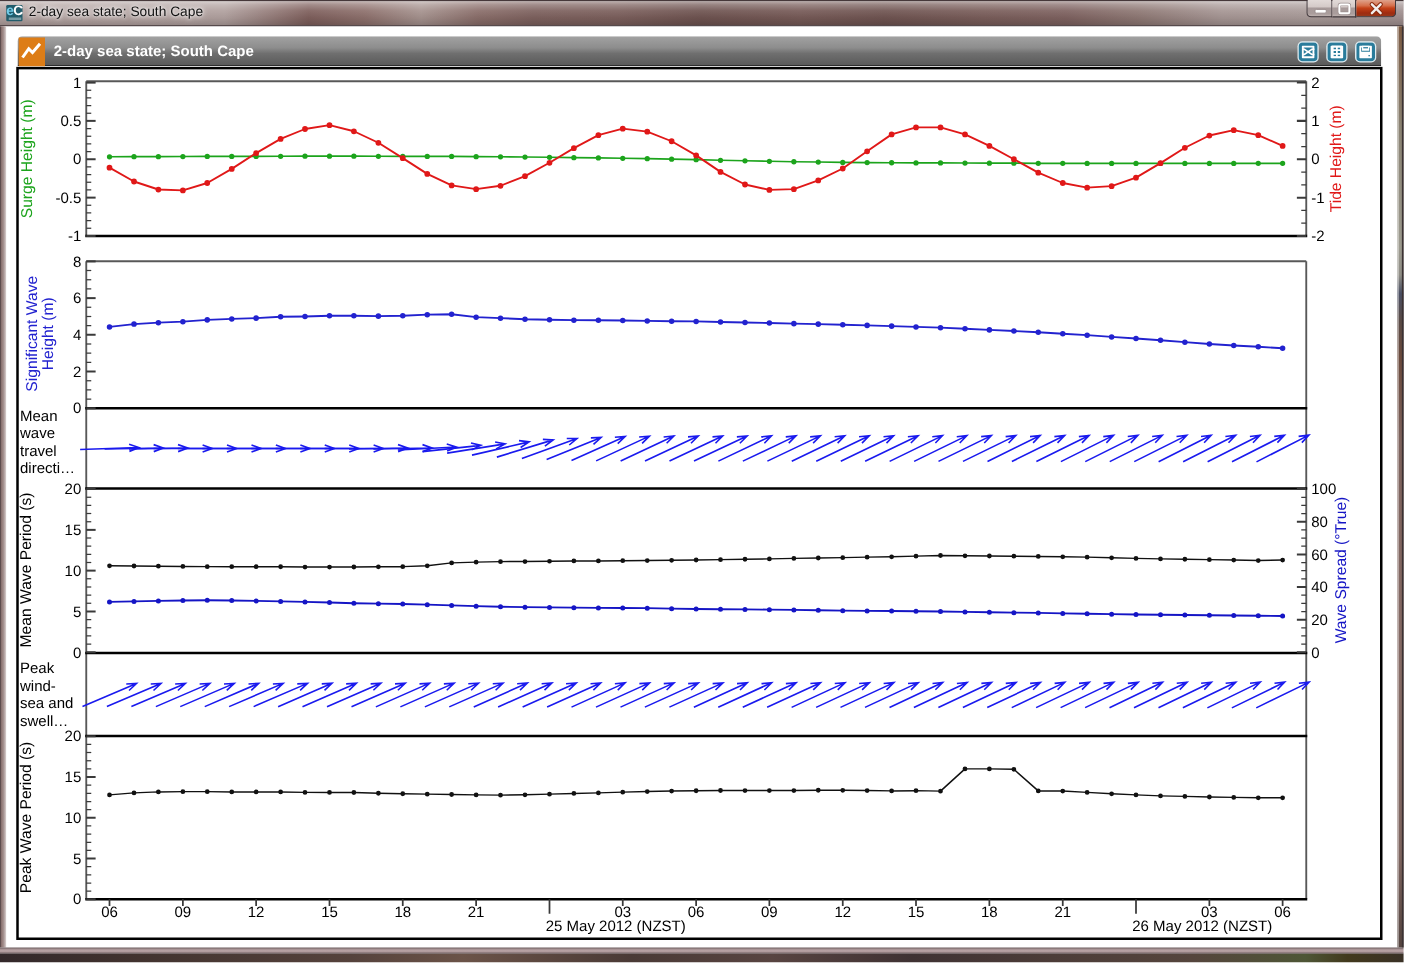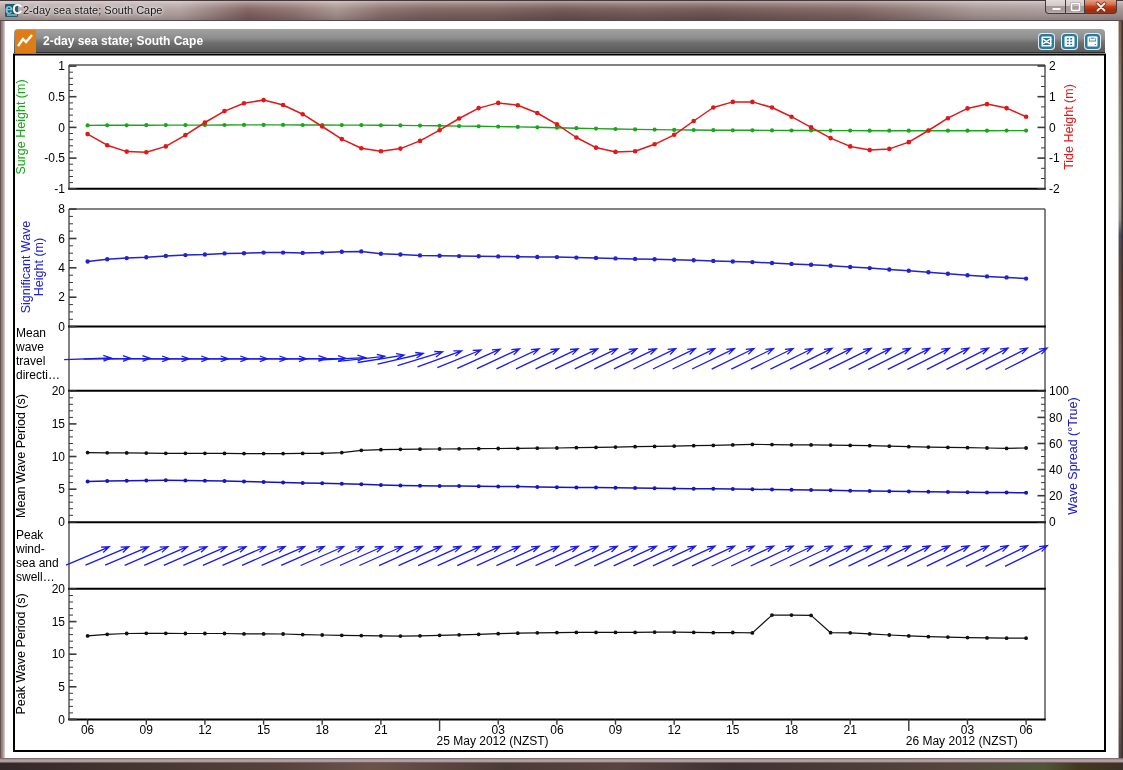--- a/index.html
+++ b/index.html
@@ -6,21 +6,21 @@
 body { position:relative; background:#fff; }
 .abs { position:absolute; }
 
 
 .titlebar { left:0; top:0; width:1123px; height:21px; border-bottom:1px solid #564a4c;
   background:linear-gradient(90deg,#b2a2a0 0%,#b0a09e 16%,#7e5f5c 22%,#8d706c 26%,#a5928e 30%,#8a6e6a 34%,#7d615e 38%,#7b5f5c 44%,#6e5350 50%,#765a57 57%,#6f5451 63%,#795d5a 70%,#7e6260 76%,#8d7773 81%,#a59593 87%,#a89a98 93%,#a09090 100%);
   border-top:1px solid #46383a; }
 .titlebar::after { content:""; position:absolute; left:0; top:0; width:100%; height:100%;
   background:linear-gradient(180deg,rgba(255,255,255,0.5) 0%,rgba(255,255,255,0.28) 15%,rgba(255,255,255,0.08) 40%,rgba(0,0,0,0.04) 70%,rgba(0,0,0,0.16) 100%); }
 .tl-icon { left:5px; top:4px; width:13px; height:13px; background:#215c6b; border-radius:1px; z-index:5;
-  font-size:14px; font-weight:bold; text-align:center; line-height:11px; letter-spacing:-0.5px; }
+  font-size:11px; font-weight:bold; text-align:center; line-height:11px; letter-spacing:-0.5px; }
 .tl-icon i { font-style:normal; color:#72cce9; }
 .tl-icon b { color:#fff; }
 .tl-icon::after { content:""; position:absolute; left:1.5px; right:1.5px; bottom:1.5px; height:2px;
   background:rgba(255,255,255,0.4); }
 .tl-text { left:23px; top:4px; z-index:5; font-size:11px; color:#111;
   text-shadow:0 0 4px rgba(255,255,255,0.95), 0 0 8px rgba(255,255,255,0.7), 0 0 2px rgba(255,255,255,0.9); }
 
 .capbtns { left:1045px; top:0; width:73px; height:15px; z-index:6; }
 .cb { position:absolute; top:0; height:14px; border:1px solid #433a3e; border-top:none; }
 .cb-min { left:0; width:21px; border-radius:0 0 0 4px;

